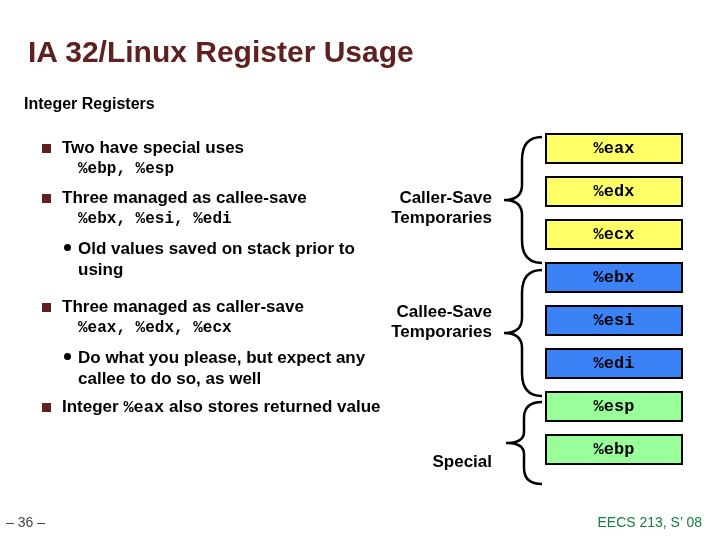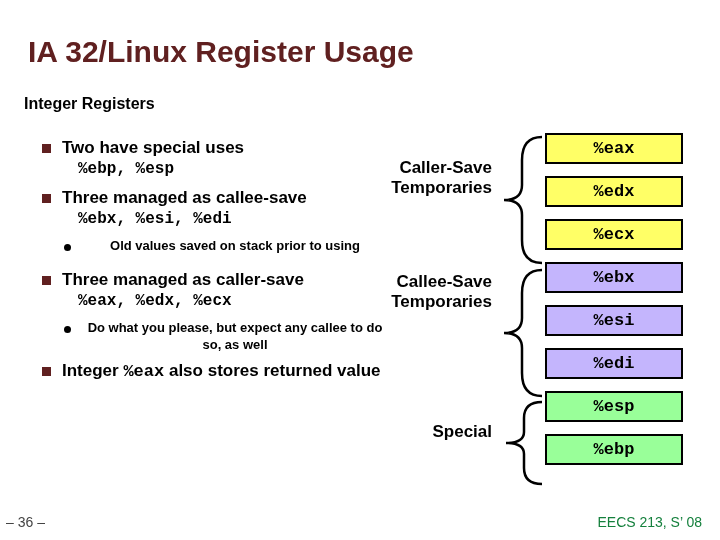--- a/index.html
+++ b/index.html
@@ -47,26 +47,25 @@
   }
   .b2 {
     font-family: "Courier New", monospace;
     font-size: 16px;
     font-weight: bold;
     color: #000;
     margin: 0 0 10px 16px;
   }
   .b3 {
     position: relative;
-    font-size: 13px;
+    font-size: 17px;
     font-weight: bold;
     color: #000;
     margin: 0 0 4px 16px;
     line-height: 1.25;
-    text-align: center;
   }
   .b3::before {
     content: "";
     position: absolute;
     left: -14px;
     top: 6px;
     width: 7px;
     height: 7px;
     background: #000;
     border-radius: 50%;
@@ -82,28 +81,29 @@
     border: 2px solid #000;
     font-family: "Courier New", monospace;
     font-size: 17px;
     font-weight: bold;
     text-align: center;
     padding: 4px 0;
     margin-bottom: 12px;
     background: #fff;
   }
   .reg.yellow { background: #ffff66; }
-  .reg.pink   { background: #c4b5fd; }
+  .reg.pink   { background: #3b82f6; }
   .reg.green  { background: #99ff99; }
   .group-label {
     position: absolute;
     font-size: 17px;
     font-weight: bold;
     text-align: right;
     line-height: 1.15;
+    margin-top: 30px;
   }
   svg.bracket {
     position: absolute;
     overflow: visible;
   }
   .footer-left {
     position: absolute;
     left: 6px;
     bottom: 10px;
     font-size: 14px;

